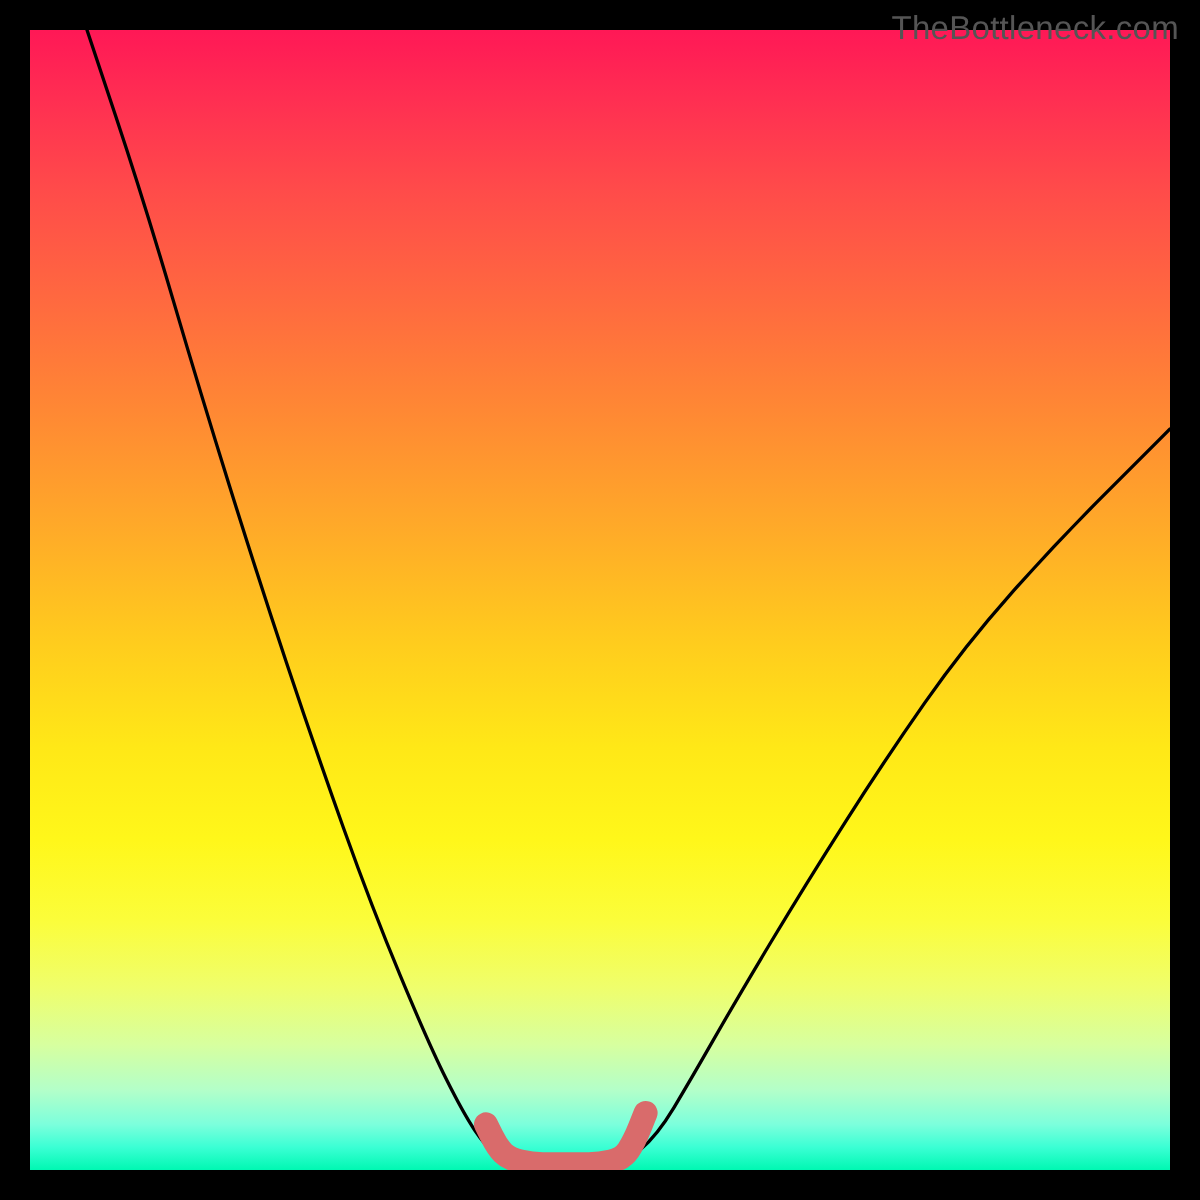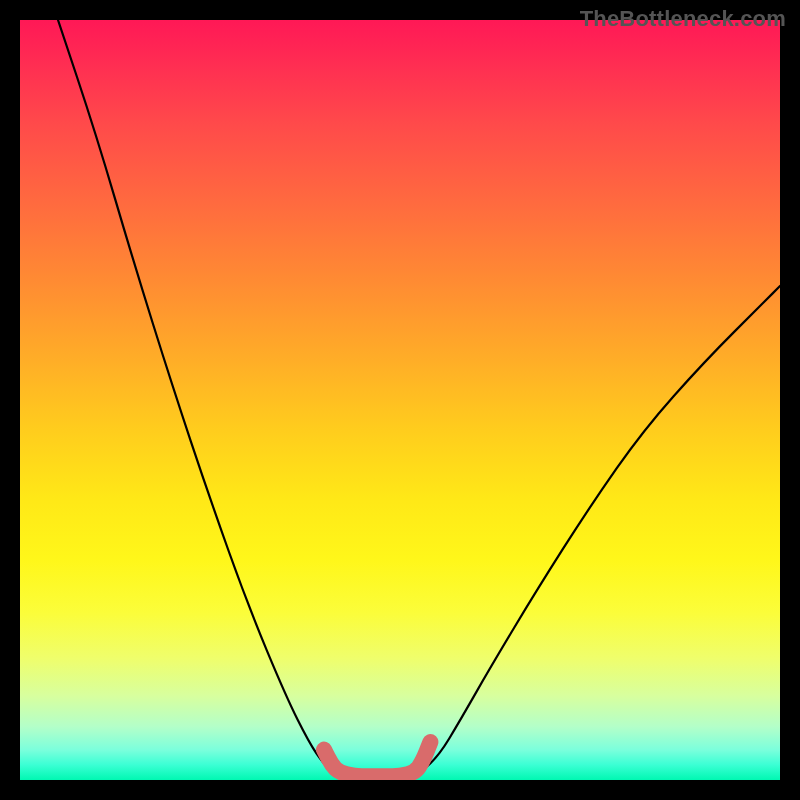--- a/index.html
+++ b/index.html
@@ -10,21 +10,21 @@
     position: relative;
     font-family: Arial, sans-serif;
     overflow: hidden;
   }
   .watermark {
     position: absolute;
     top: 6px;
     right: 14px;
     color: #555;
     font-size: 22px;
-    font-weight: 700;
+    font-weight: 400;
     z-index: 10;
     letter-spacing: 0.2px;
   }
   .plot-area {
     position: absolute;
     left: 20px;
     top: 20px;
     width: 760px;
     height: 760px;
   }

